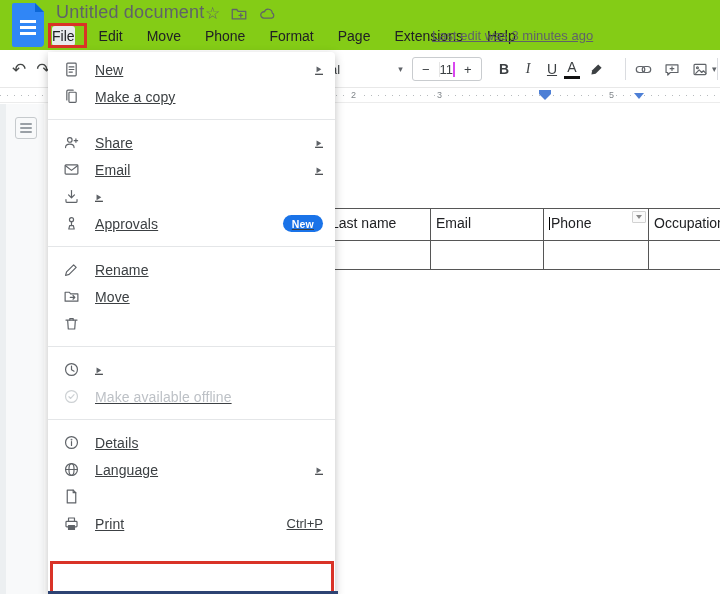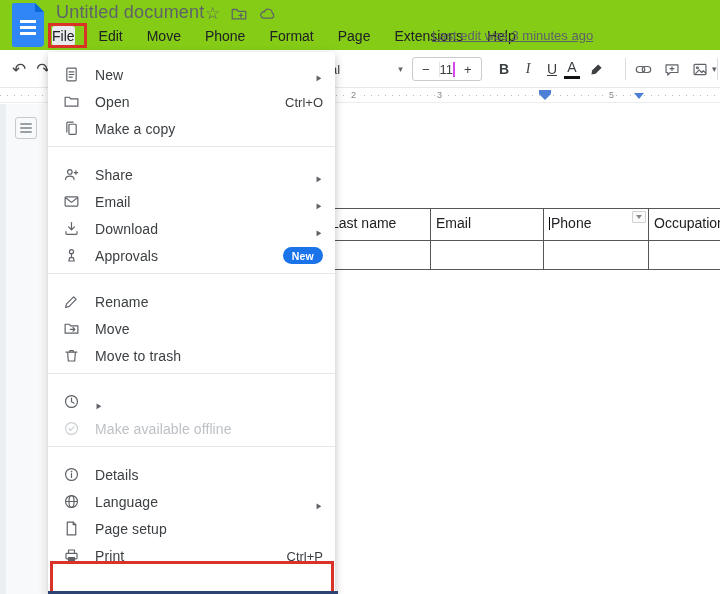--- a/index.html
+++ b/index.html
@@ -58,21 +58,21 @@
   .cell:nth-child(4n) { border-right:none; }
   .cell.r2 { border-bottom:none; }
   .text-cursor { display:inline-block; width:1px; height:13px; background:#000; vertical-align:-2px; margin-right:1px; }
   .cell-menu { position:absolute; right:2px; top:2px; width:14px; height:12px; border:1px solid #d2d2d2; background:#fafafa;
     display:flex; align-items:center; justify-content:center; border-radius:1px; }
   .cell-menu b { width:0; height:0; border-left:3px solid transparent; border-right:3px solid transparent; border-top:4px solid #8a8a8a; }
 
   
   .menu-panel { position:absolute; left:48px; top:52px; width:287px; height:546px; background:#fff;
     border-radius:0 4px 4px 4px; box-shadow:0 3px 10px rgba(0,0,0,.25); padding-top:4px; z-index:50; }
-  .mi { height:27px; display:flex; align-items:flex-end; padding:0 12px 0 14px; font-size:14px; color:#3c4043; cursor:default; }
+  .mi { height:27px; display:flex; align-items:center; padding:0 12px 0 14px; font-size:14px; color:#3c4043; cursor:default;text-decoration:underline; }
   .mi .ic { width:18px; height:18px; margin-right:15px; display:flex; align-items:center; justify-content:center; flex:none; }
   .mi .lbl { flex:1; white-space:nowrap; letter-spacing:.1px; }
   .mi .sc { font-size:13px; color:#3c4043; }
   .mi .arrow { font-size:8px; color:#5f6368; transform:scaleY(1.2); }
   .mi.disabled .lbl { color:#bdc1c6; }
   .mi.disabled svg * { stroke:#cdd1d4 !important; }
   .badge { background:#1a73e8; color:#fff; font-size:10.5px; font-weight:bold; padding:2.5px 9px; border-radius:10px; letter-spacing:.2px; }
   .sep { height:1px; background:#e4e6e8; margin:9px 0; }
   svg.mic { stroke:#5f6368; fill:none; stroke-width:1.4; stroke-linecap:round; stroke-linejoin:round; }
   svg.tic { stroke:#5f6368; fill:none; stroke-width:1.4; stroke-linecap:round; stroke-linejoin:round; }
@@ -213,29 +213,20 @@
             <line x1="7.2" y1="10" x2="12.8" y2="10"></line>
             <line x1="7.2" y1="13" x2="11" y2="13"></line>
           </svg>
       </span>
       <span class="lbl">New</span>
       <span class="arrow">►</span>
     </div>
     <div class="mi">
       <span class="ic">
         <svg class="mic" width="17" height="17" viewBox="0 0 20 20">
-            <path d="M2.5 5 h5 l1.5 2 h8.5 v8.5 h-15 z"></path>
-          </svg>
-      </span>
-      <span class="lbl">Open</span>
-      <span class="sc">Ctrl+O</span>
-    </div>
-    <div class="mi">
-      <span class="ic">
-        <svg class="mic" width="17" height="17" viewBox="0 0 20 20">
             <rect x="7" y="5" width="8.5" height="12" rx="1"></rect>
             <path d="M4.5 14 V3.8 a1.3 1.3 0 0 1 1.3 -1.3 H12"></path>
           </svg>
       </span>
       <span class="lbl">Make a copy</span>
     </div>
 
     <div class="sep"></div>
 
     <div class="mi">
@@ -261,21 +252,20 @@
       <span class="arrow">►</span>
     </div>
     <div class="mi">
       <span class="ic">
         <svg class="mic" width="17" height="17" viewBox="0 0 20 20">
             <line x1="10" y1="3" x2="10" y2="11"></line>
             <path d="M6.5 8 L10 11.5 L13.5 8"></path>
             <path d="M3.5 13.5 v2 a1.5 1.5 0 0 0 1.5 1.5 h10 a1.5 1.5 0 0 0 1.5 -1.5 v-2"></path>
           </svg>
       </span>
-      <span class="lbl">Download</span>
       <span class="arrow">►</span>
     </div>
     <div class="mi">
       <span class="ic">
         <svg class="mic" width="17" height="17" viewBox="0 0 20 20">
             <circle cx="10" cy="5.5" r="2.4"></circle>
             <line x1="10" y1="8" x2="10" y2="12"></line>
             <path d="M6.8 16.5 h6.4 l-1 -4 h-4.4 z"></path>
           </svg>
       </span>
@@ -303,21 +293,20 @@
       <span class="lbl">Move</span>
     </div>
     <div class="mi">
       <span class="ic">
         <svg class="mic" width="17" height="17" viewBox="0 0 20 20">
             <path d="M5.5 6.5 l.7 10 h7.6 l.7 -10"></path>
             <line x1="3.5" y1="6" x2="16.5" y2="6"></line>
             <path d="M8 6 V4.2 h4 V6"></path>
           </svg>
       </span>
-      <span class="lbl">Move to trash</span>
     </div>
 
     <div class="sep"></div>
 
     <div class="mi">
       <span class="ic">
         <svg class="mic" width="17" height="17" viewBox="0 0 20 20">
             <circle cx="10" cy="10" r="7"></circle>
             <path d="M10 6 v4.2 l3 1.8"></path>
           </svg>
@@ -357,21 +346,20 @@
       <span class="lbl">Language</span>
       <span class="arrow">►</span>
     </div>
     <div class="mi">
       <span class="ic">
         <svg class="mic" width="17" height="17" viewBox="0 0 20 20">
             <path d="M5 2.5 h7 l3 3 V17.5 H5 z"></path>
             <path d="M12 2.5 v3 h3"></path>
           </svg>
       </span>
-      <span class="lbl">Page setup</span>
     </div>
     <div class="mi">
       <span class="ic">
         <svg class="mic" width="17" height="17" viewBox="0 0 20 20">
             <rect x="3.5" y="7.5" width="13" height="6.5" rx="1"></rect>
             <path d="M6.5 7.5 V3.5 h7 v4"></path>
             <path d="M6.5 12.5 h7 v4.5 h-7 z" fill="#5f6368"></path>
           </svg>
       </span>
       <span class="lbl">Print</span>

